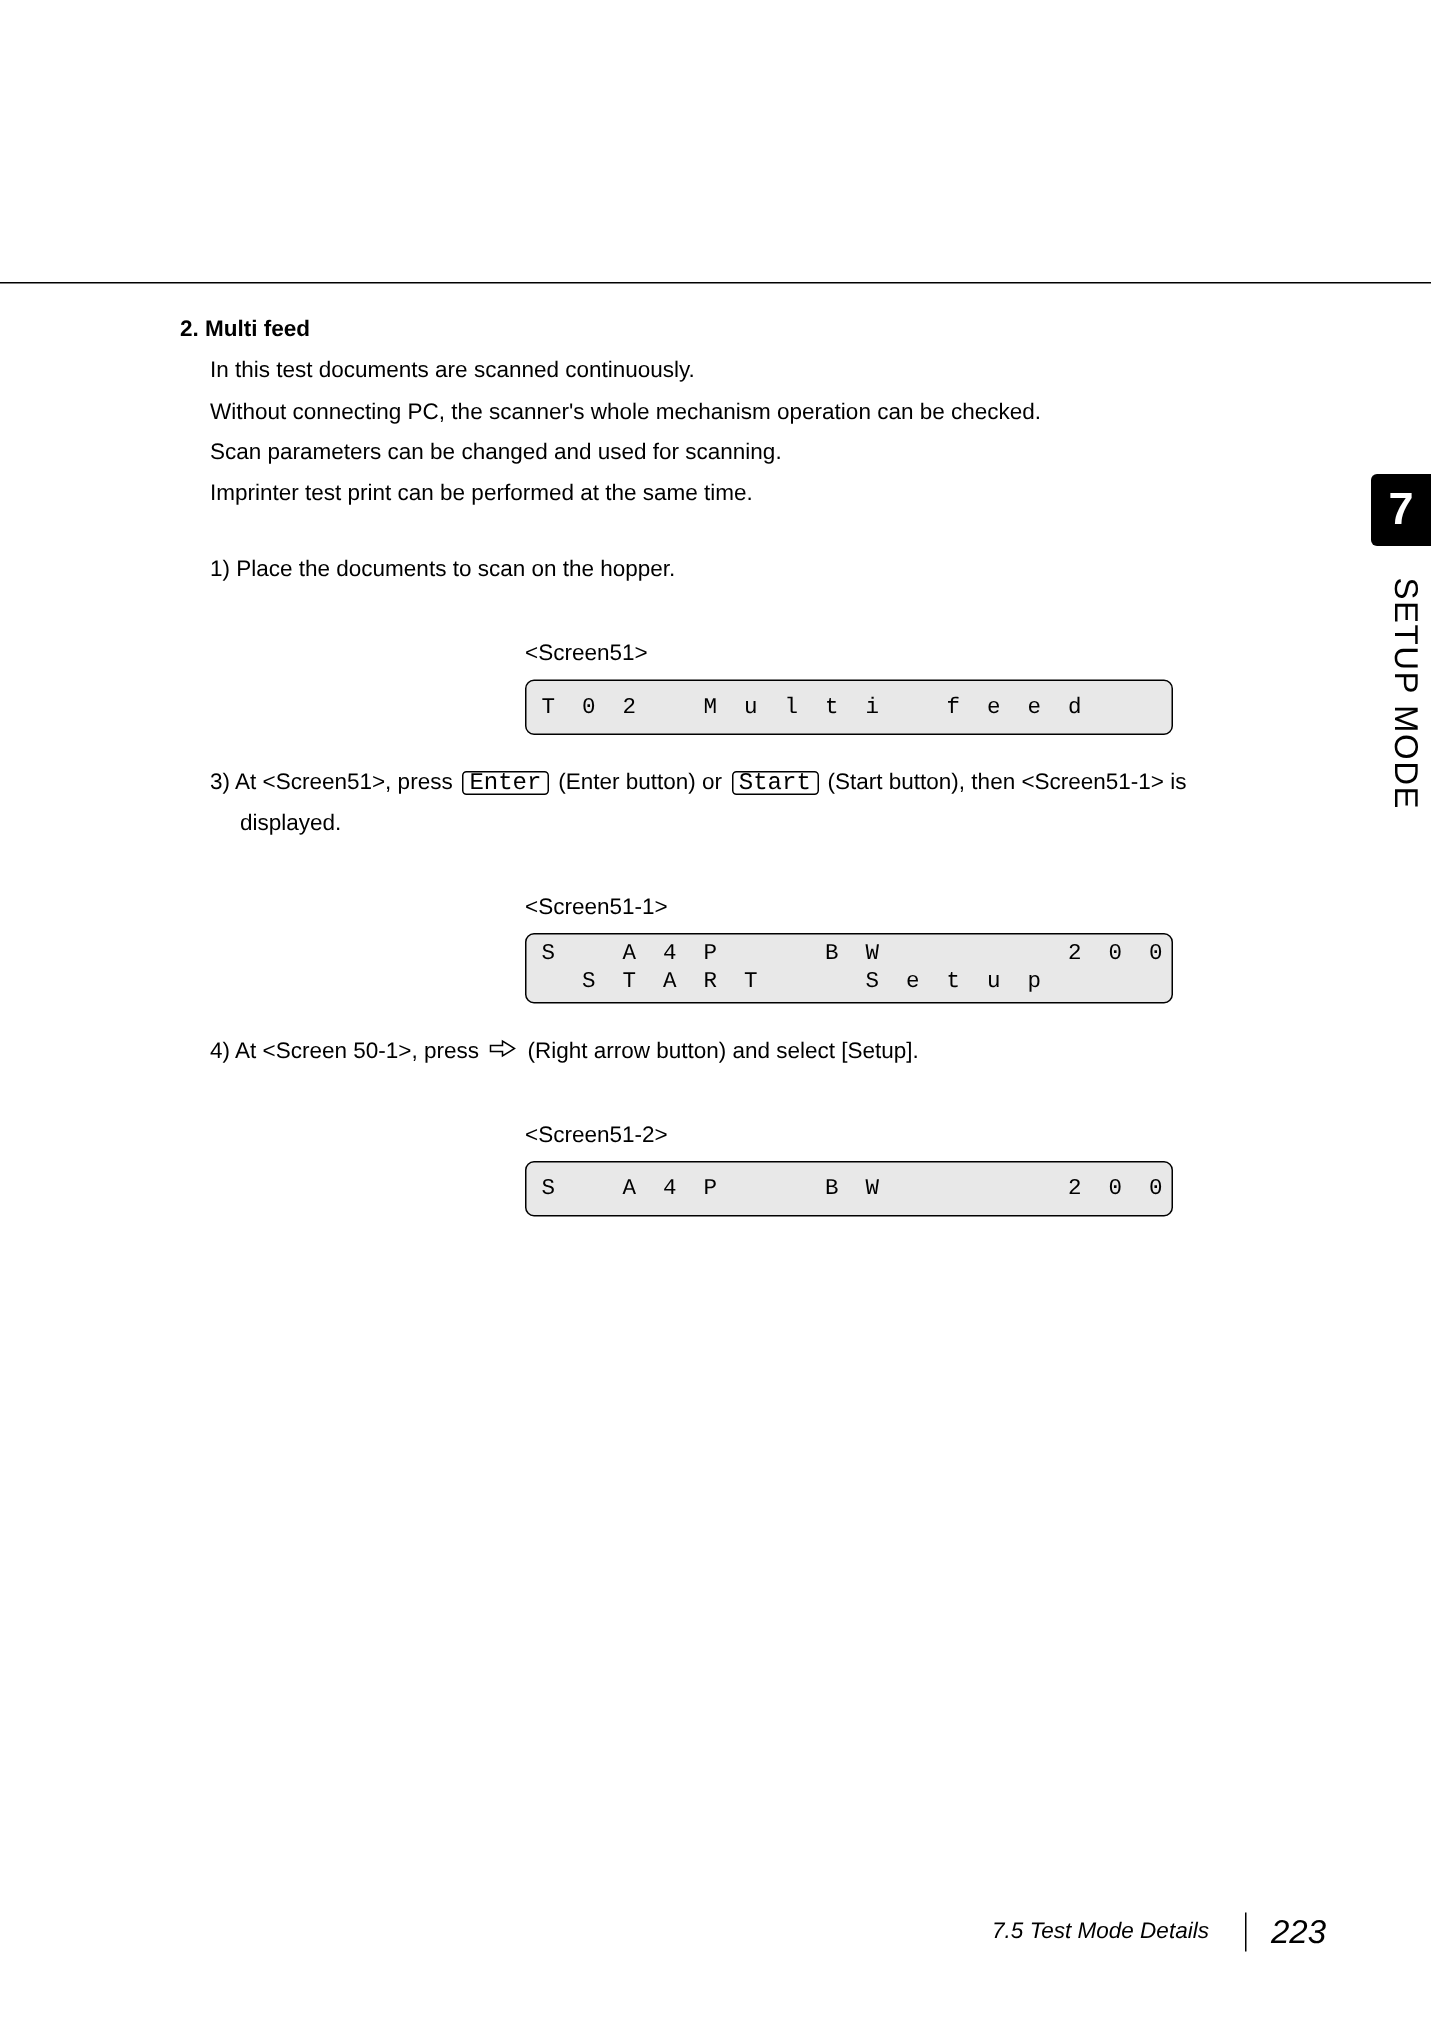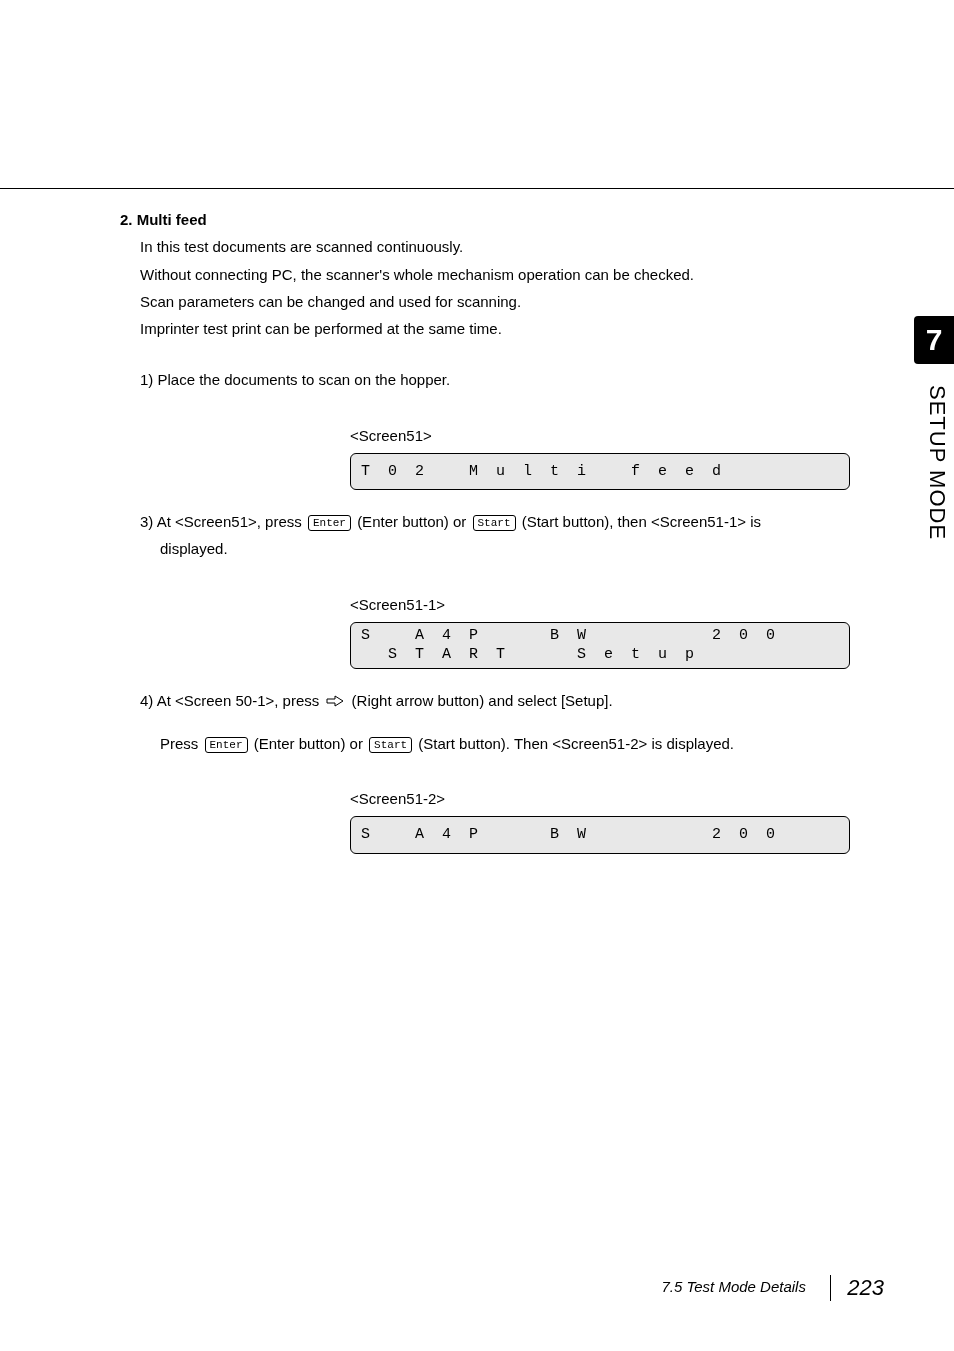--- a/index.html
+++ b/index.html
@@ -9,26 +9,26 @@
   .hr-top { position: absolute; top: 188px; left: 0; width: 954px; border-top: 1px solid #000; }
 
   .content { position: absolute; top: 208px; left: 120px; width: 790px; font-size: 15px; line-height: 1.55; }
   .bold { font-weight: bold; }
   .indent1 { margin-left: 20px; }
   .p { margin-bottom: 4px; }
   .pspace { margin-top: 18px; }
   .pspace2 { margin-top: 28px; }
 
   .svg-arrow { display: inline-block; vertical-align: middle; margin: 0 2px; }
-  .btn-label { display: inline-block; vertical-align: middle; border: 1px solid #000; border-radius: 3px; padding: 0 4px; font-size: 11px; line-height: 15px; height: 16px; font-family: 'Courier New', monospace; margin: 0 2px; }
+  .btn-label { display: inline-block; vertical-align: middle; border: 1px solid #000; border-radius: 3px; padding: 0 4px; font-size: 16px; line-height: 15px; height: 16px; font-family: 'Courier New', monospace; margin: 0 2px; }
 
   .lcd-caption { font-size: 15px; margin-bottom: 6px; }
   .lcd-block { margin-left: 230px; margin-top: 32px; margin-bottom: 20px; }
   .lcd {
-    width: 500px; border: 1.5px solid #000; border-radius: 6px;
+    width: 432px; border: 1.5px solid #000; border-radius: 6px;
     font-family: 'Courier New', monospace; font-size: 15px;
     background: #e8e8e8; padding: 6px 10px; letter-spacing: 0;
     white-space: pre;
   }
   .lcd.two { padding: 4px 10px; line-height: 1.25; }
 
   .side-tab {
     position: absolute; right: 0; top: 316px;
     width: 40px; height: 48px; background: #000; border-top-left-radius: 4px; border-bottom-left-radius: 4px;
     color: #fff; font-size: 30px; font-weight: bold; text-align: center; line-height: 48px;
@@ -96,27 +96,20 @@
     <div class="indent1 pspace">
       <div class="p">
         <span>4) At &lt;Screen 50-1&gt;, press </span>
         <span class="svg-arrow">
           <svg width="20" height="14" viewBox="0 0 20 14">
               <polygon points="2,5 10,5 10,2 18,7 10,12 10,9 2,9" fill="none" stroke="#000" stroke-width="1"></polygon>
             </svg>
         </span>
         <span>(Right arrow button) and select [Setup].</span>
       </div>
-      <div class="p indent1 pspace">
-        <span>Press </span>
-        <span class="btn-label">Enter</span>
-        <span> (Enter button) or </span>
-        <span class="btn-label">Start</span>
-        <span> (Start button). Then &lt;Screen51-2&gt; is displayed.</span>
-      </div>
     </div>
 
     <div class="lcd-block">
       <div class="lcd-caption">&lt;Screen51-2&gt;</div>
       <div class="lcd"><span>S     A  4  P        B  W              2  0  0</span>
 </div>
     </div>
 
   </div>
 

